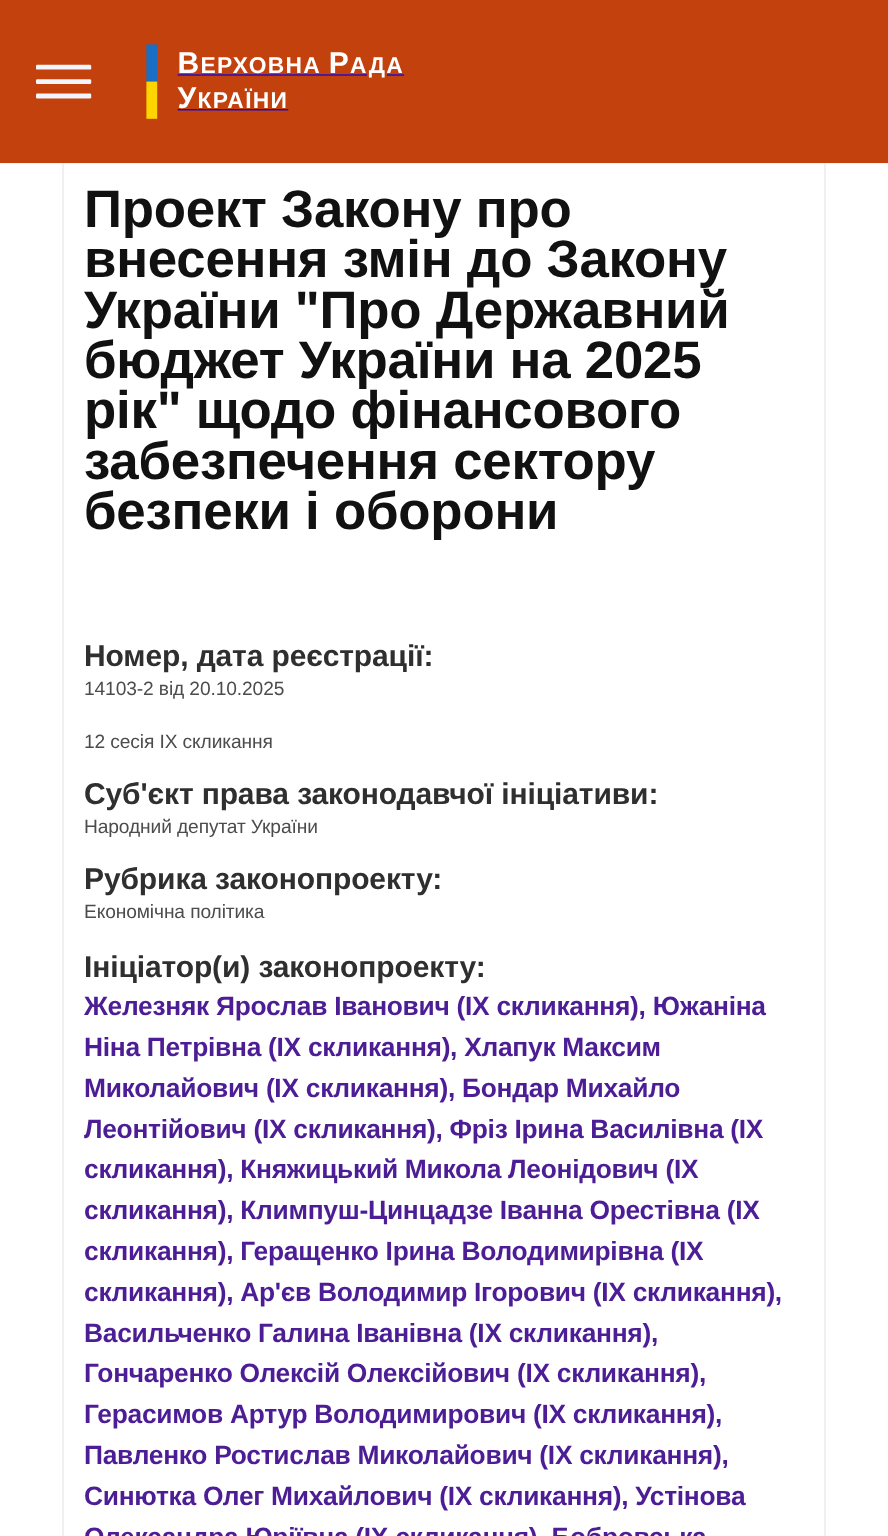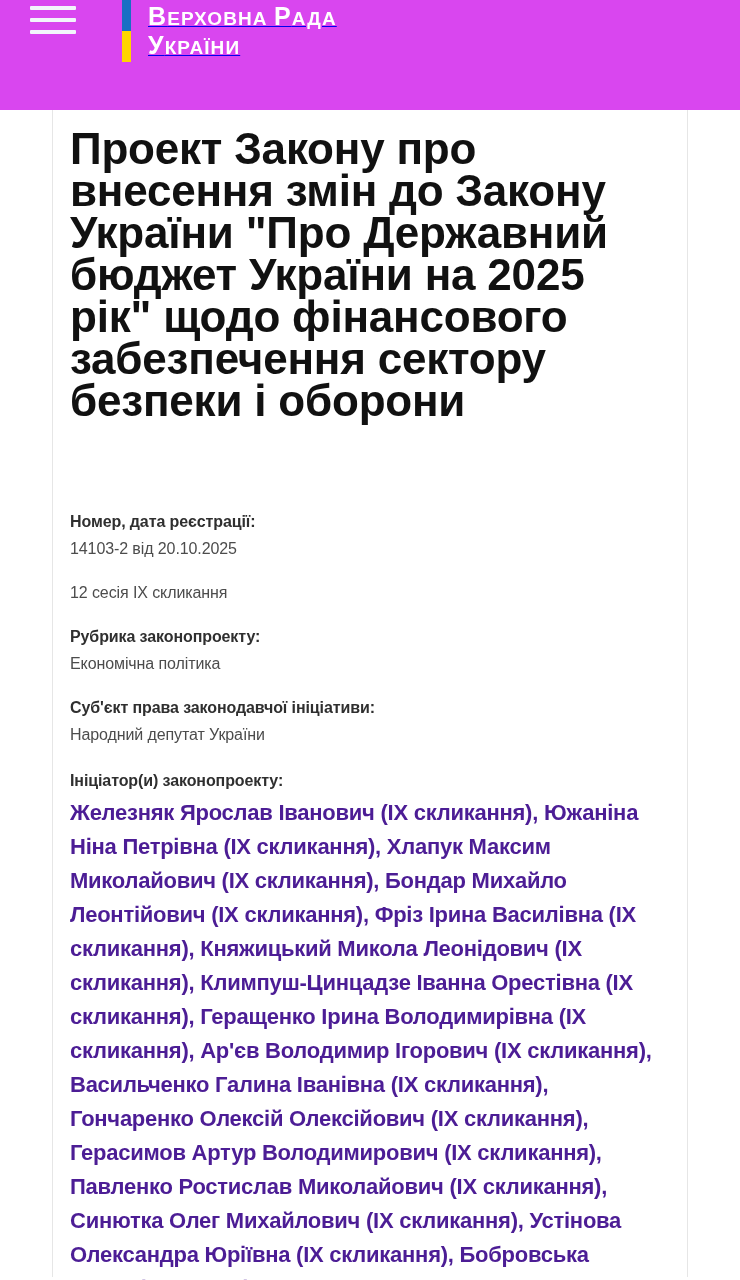--- a/index.html
+++ b/index.html
@@ -11,23 +11,24 @@
   }
 
   body {
     font-family: "Liberation Sans", "DejaVu Sans", sans-serif;
     background: #ffffff;
     -webkit-font-smoothing: antialiased;
   }
 
   
   .site-header {
-    height: 110px;
-    background: #d946ef;
-    display: flex;
+    height: 136px;
+    background: #c2410c;
+    display: flex;
+    align-items: center;
     padding-left: 30px;
     position: relative;
   }
   .site-header::after {
     content: "";
     position: absolute;
     left: 0; right: 0; bottom: -3px;
     height: 3px;
     background: #c9d2e4;
   }
@@ -113,21 +114,21 @@
     font-weight: 700;
     color: #111111;
     letter-spacing: -0.2px;
   }
 
   .meta-list { margin-top: 86px; }
 
   .meta-block { margin-bottom: 16px; }
 
   .meta-label {
-    font-size: 16px;
+    font-size: 25px;
     line-height: 27px;
     font-weight: 700;
     color: #2f2f2f;
     letter-spacing: -0.1px;
   }
   .meta-value {
     font-size: 16px;
     line-height: 28px;
     font-weight: 400;
     color: #4c4c4c;
@@ -193,27 +194,27 @@
       <div class="meta-block">
         <div class="meta-label">Номер, дата реєстрації:</div>
         <div class="meta-value">14103-2 від 20.10.2025</div>
       </div>
 
       <div class="meta-block">
         <div class="meta-value">12 сесія IX скликання</div>
       </div>
 
       <div class="meta-block">
+        <div class="meta-label">Суб'єкт права законодавчої ініціативи:</div>
+        <div class="meta-value">Народний депутат України</div>
+      </div>
+
+      <div class="meta-block">
         <div class="meta-label">Рубрика законопроекту:</div>
         <div class="meta-value">Економічна політика</div>
-      </div>
-
-      <div class="meta-block">
-        <div class="meta-label">Суб'єкт права законодавчої ініціативи:</div>
-        <div class="meta-value">Народний депутат України</div>
       </div>
 
       <div class="meta-block initiators-block">
         <div class="meta-label">Ініціатор(и) законопроекту:</div>
         <div class="initiators-value"><span>Железняк Ярослав Іванович (IX скликання), Южаніна Ніна Петрівна (IX скликання), Хлапук Максим Миколайович (IX скликання), Бондар Михайло Леонтійович (IX скликання), Фріз Ірина Василівна (IX скликання), Княжицький Микола Леонідович (IX скликання), Климпуш-Цинцадзе Іванна Орестівна (IX скликання), Геращенко Ірина Володимирівна (IX скликання), Ар'єв Володимир Ігорович (IX скликання), Васильченко Галина Іванівна (IX скликання), Гончаренко Олексій Олексійович (IX скликання), Герасимов Артур Володимирович (IX скликання), Павленко Ростислав Миколайович (IX скликання), Синютка Олег Михайлович (IX скликання), Устінова Олександра Юріївна (IX скликання), Бобровська Соломія Анатоліївна (IX скликання)</span><span class="chevron-toggle"><svg width="20" height="13" viewBox="0 0 20 13" aria-hidden="true">
                 <path d="M2 11 L10 3 L18 11" fill="none" stroke="#111111" stroke-width="2.2" stroke-linecap="square"></path>
               </svg></span></div>
       </div>
 
     </section>

